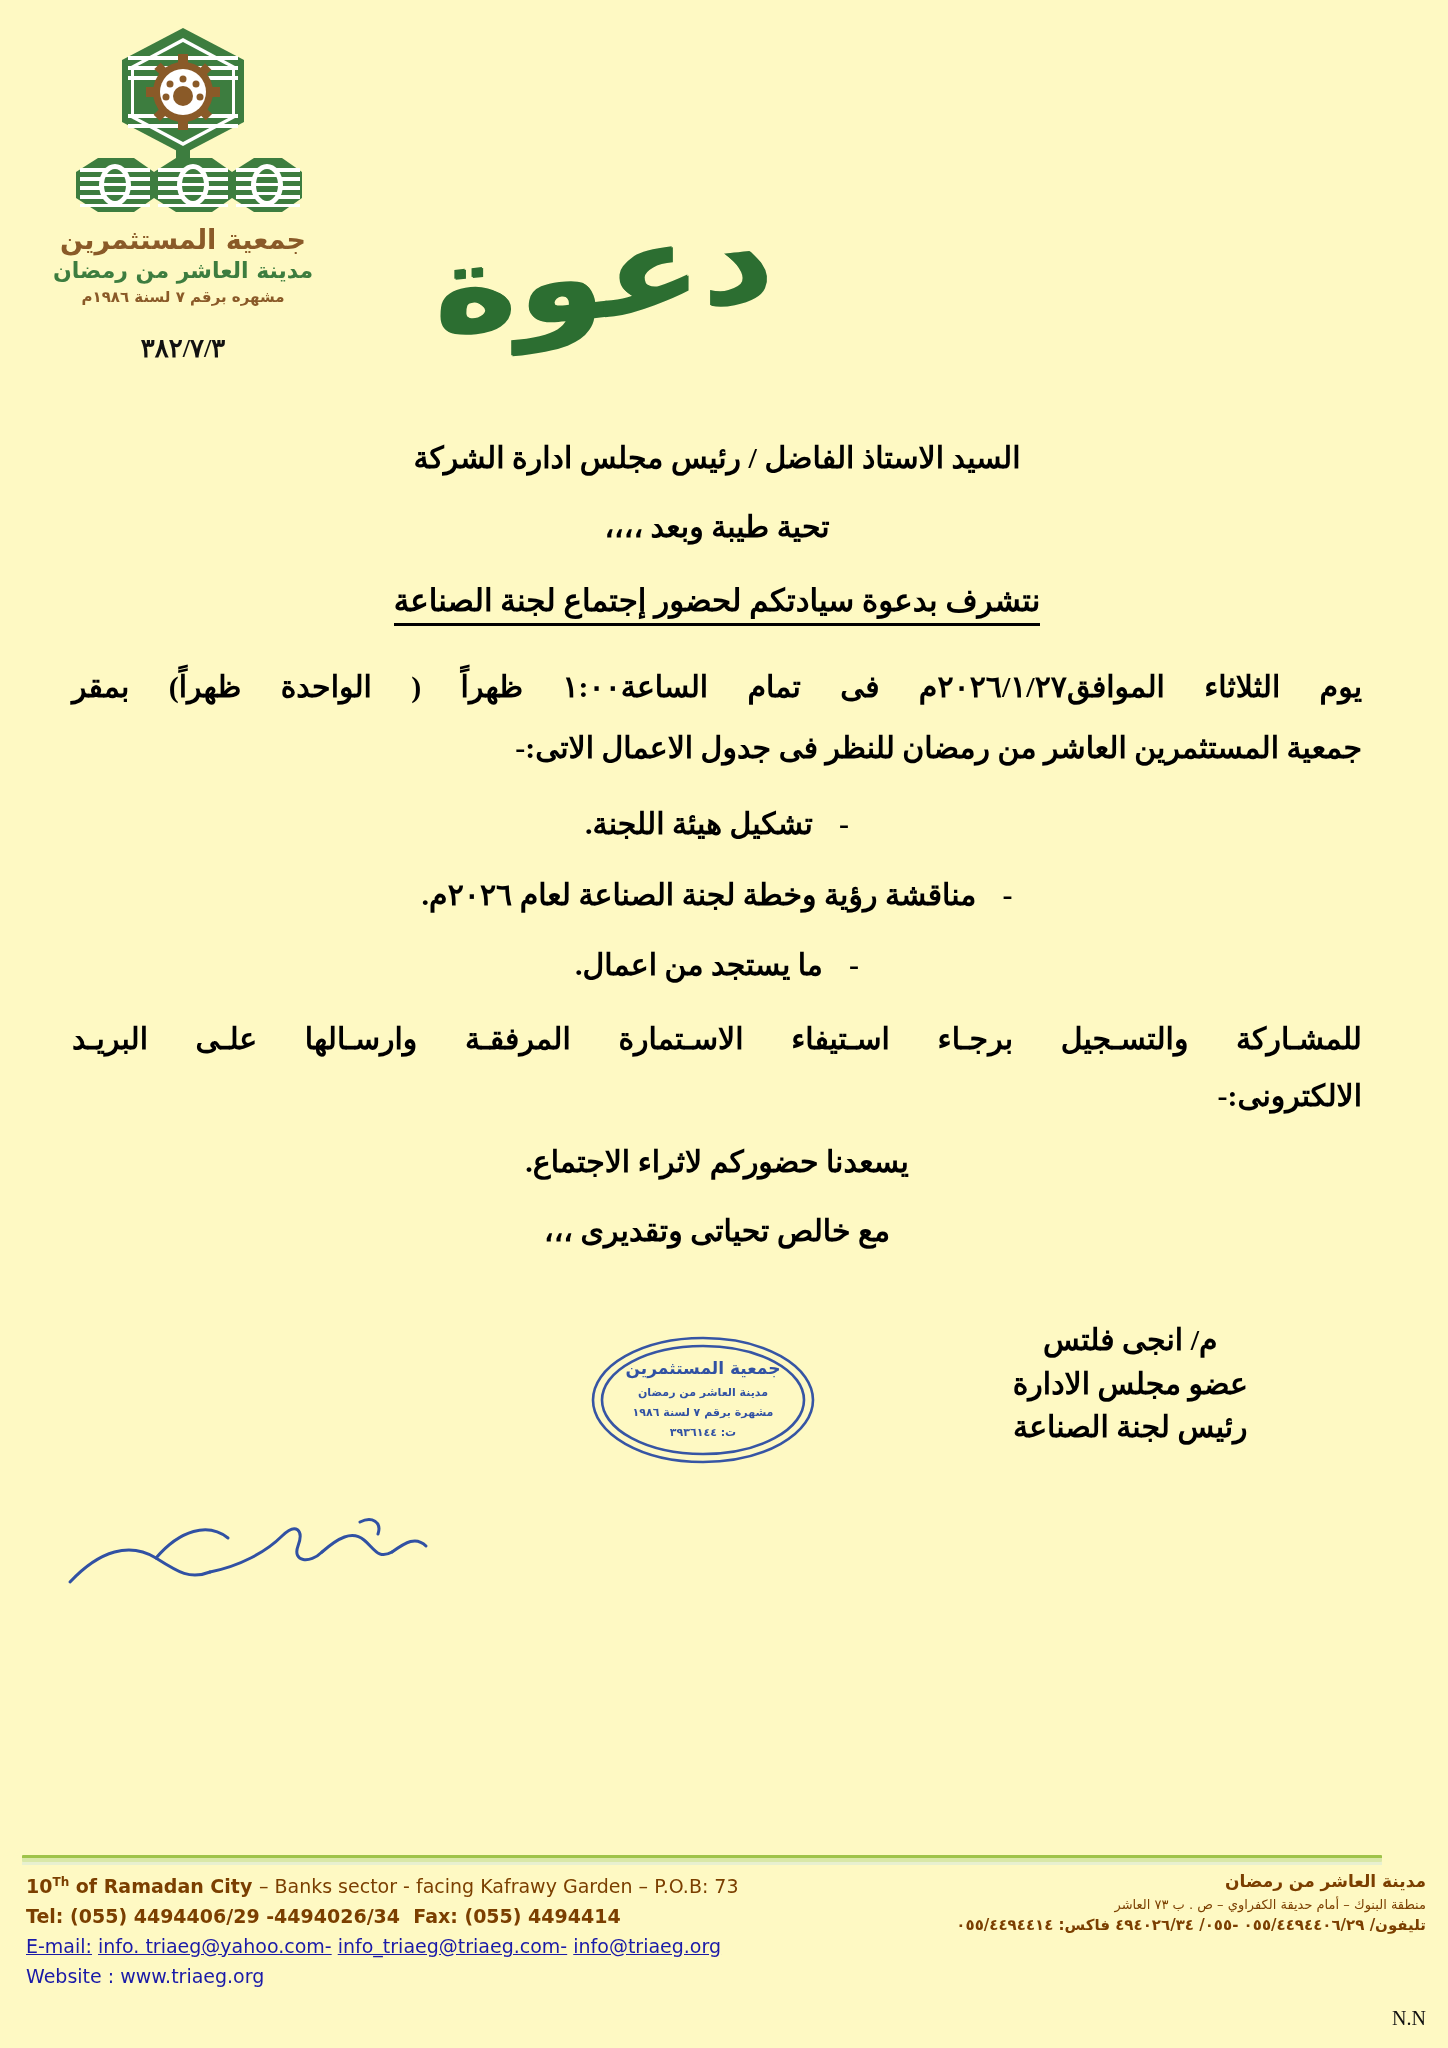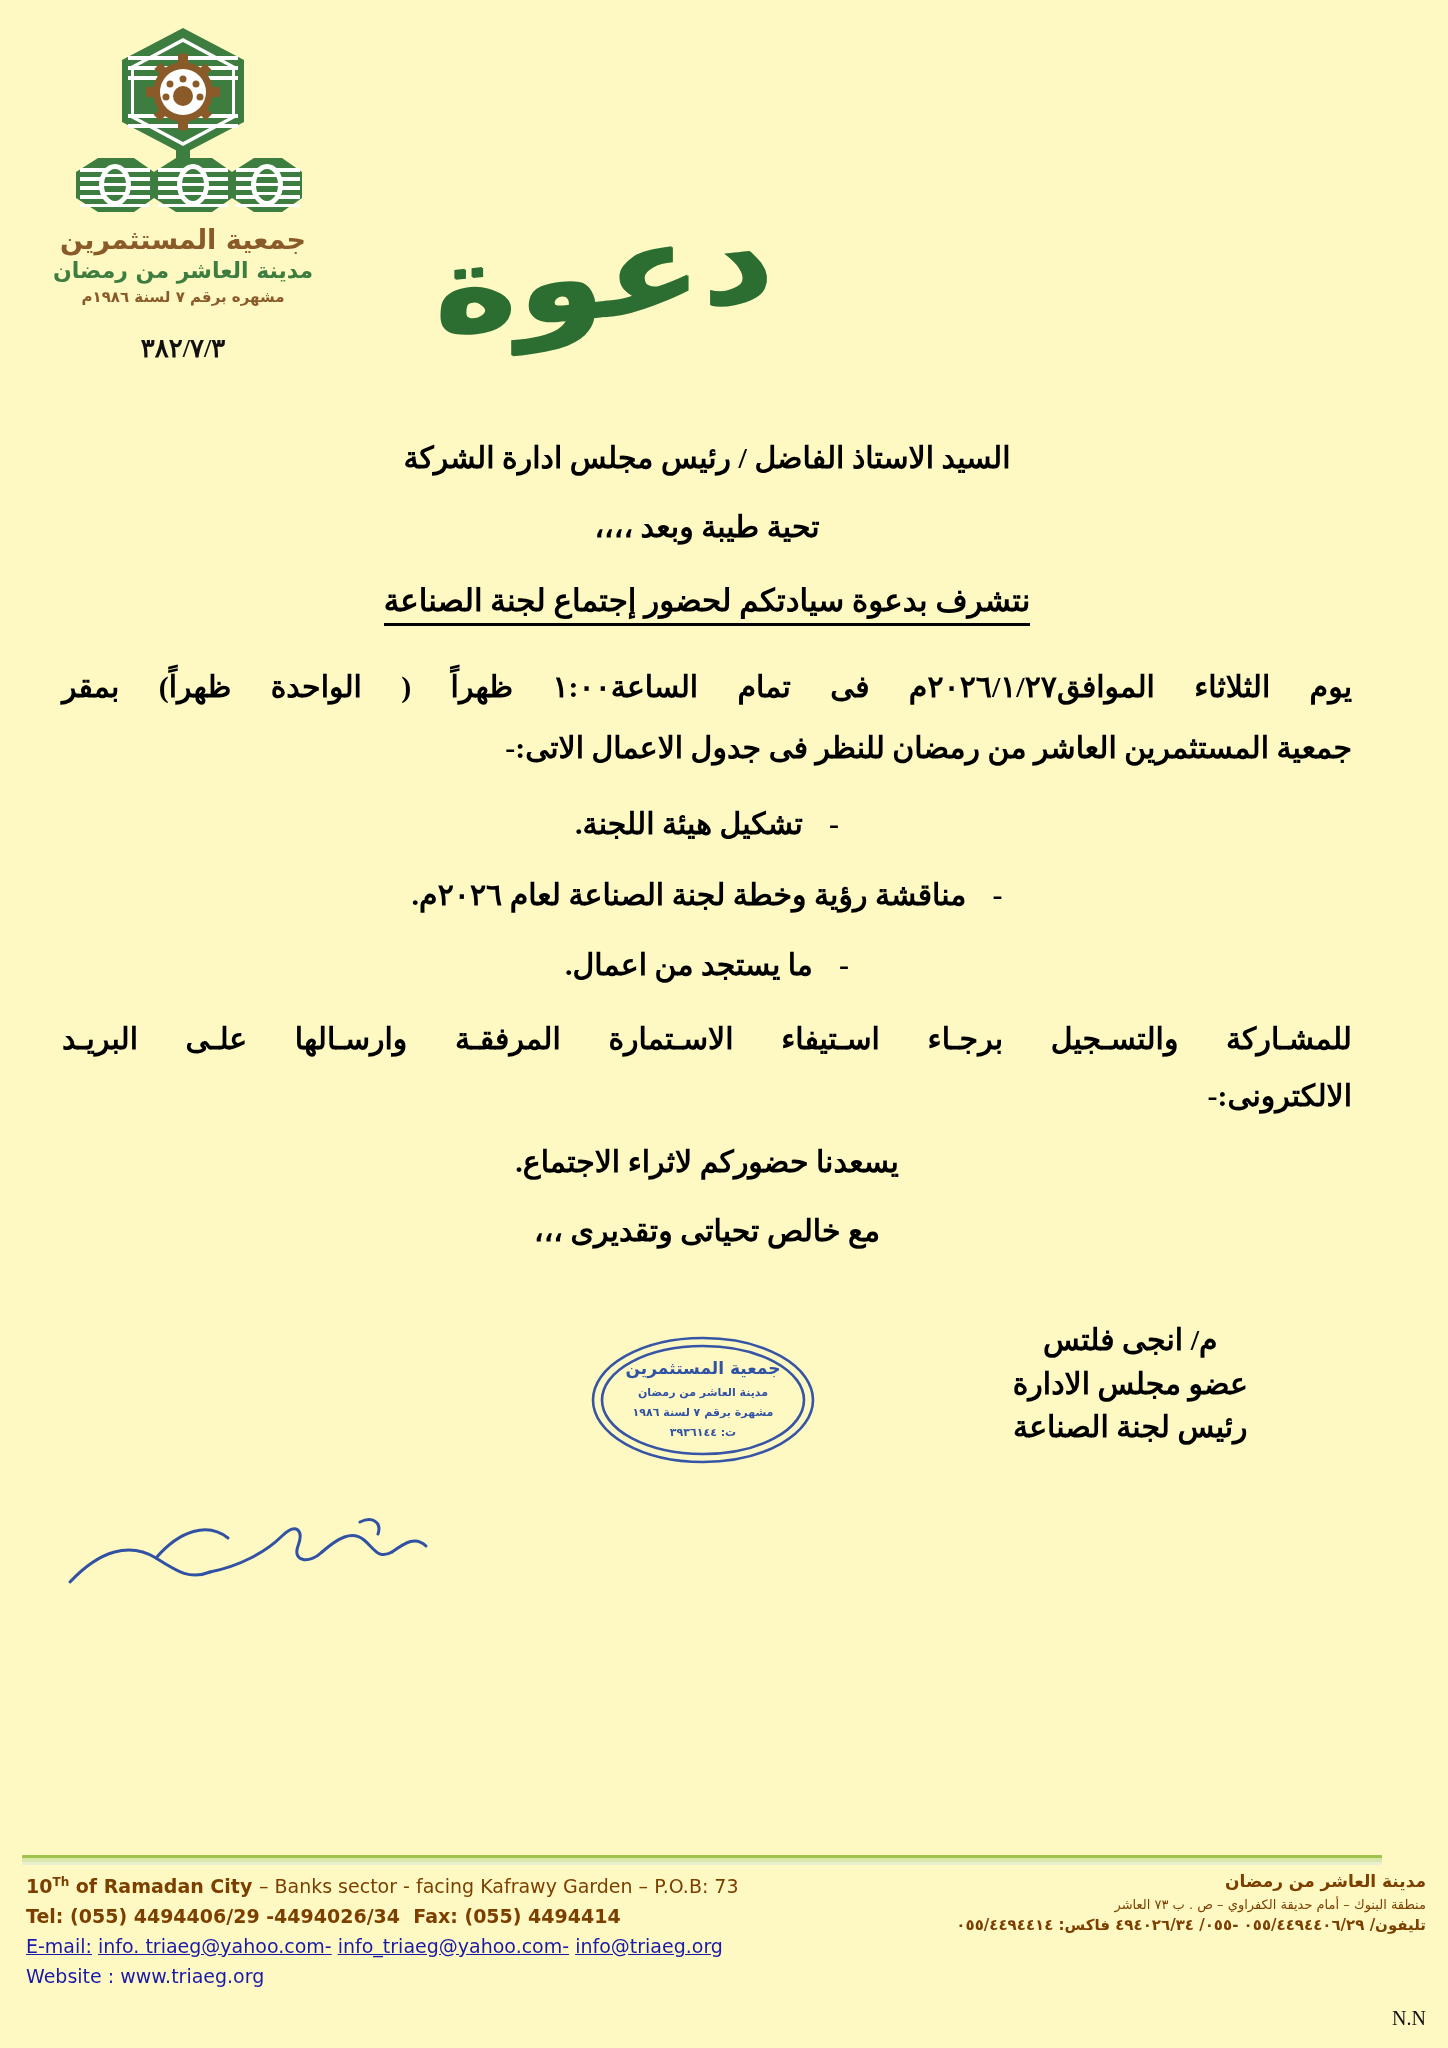--- a/index.html
+++ b/index.html
@@ -95,21 +95,21 @@
     color: #2c6e31;
     line-height: 1;
     transform: translateX(-120px) rotate(-6deg) skewX(-6deg) scaleX(1.18);
     text-shadow: 1px 1px 0 #2c6e31;
   }
 
   
   .body-block {
     position: absolute;
     top: 440px;
-    left: 62px;
+    left: 72px;
     width: 1290px;
     direction: rtl;
     text-align: right;
     font-family: "Liberation Serif", "DejaVu Serif", serif;
     font-weight: bold;
     color: #000;
   }
 
   .salutation   { text-align: center; font-size: 30px; margin-bottom: 34px; }
   .greeting     { text-align: center; font-size: 30px; margin-bottom: 38px; }
@@ -484,21 +484,21 @@
     <div class="footer-en">
       <div class="f-addr">
         <b><span>10</span><sup>Th</sup><span> of Ramadan City </span></b><span>– Banks sector - facing Kafrawy Garden – P.O.B: 73</span>
       </div>
       <div class="f-tel">
         <span>Tel:</span><span> (055) 4494406/29 -4494026/34</span>&nbsp;&nbsp;<span>Fax:</span><span> (055) 4494414</span>
       </div>
       <div class="f-mail">
         <span class="lnk">E-mail:</span>
         <span class="lnk">info. triaeg@yahoo.com-</span>
-        <span class="lnk">info_triaeg@yahoo.com-</span>
+        <span class="lnk">info_triaeg@triaeg.com-</span>
         <span class="lnk">info@triaeg.org</span>
       </div>
       <div class="f-web">
         <span>Website :</span><span> www.triaeg.org</span>
       </div>
     </div>
 
     <div class="footer-ar">
       <div class="fa-1">مدينة العاشر من رمضان</div>
       <div class="fa-2">منطقة البنوك – أمام حديقة الكفراوي – ص . ب ٧٣ العاشر</div>

